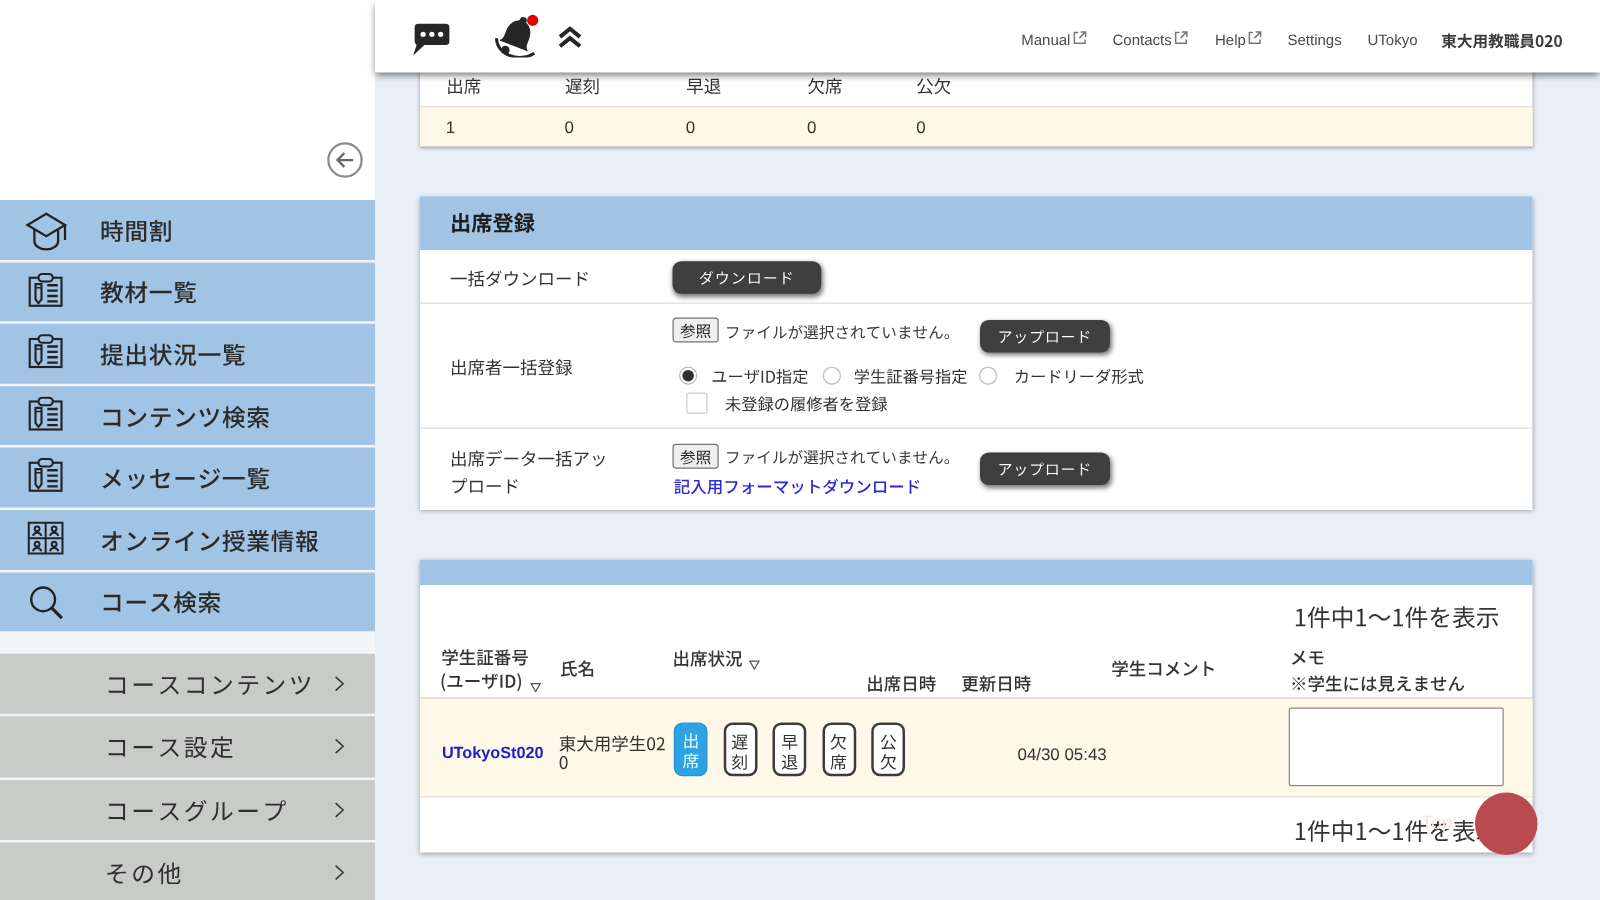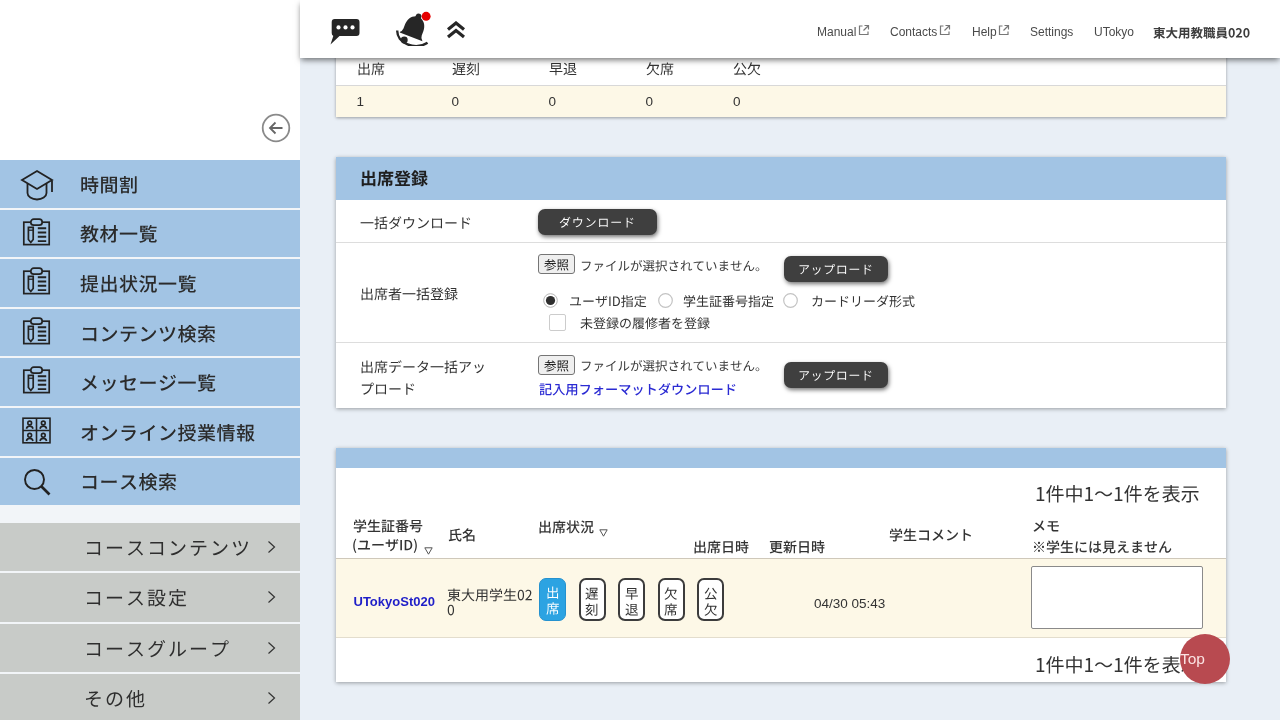--- a/index.html
+++ b/index.html
@@ -809,21 +809,21 @@
           <use href="#g126" x="3110"></use>
           <use href="#g123" x="4110"></use>
           <use href="#g124" x="4665"></use>
           <use href="#g109" x="5665"></use>
           <use href="#g127" x="6665"></use>
           <use href="#g128" x="7665"></use>
         </g>
       </svg>
     </div>
 <div class="ab" style="left:1180px;top:634px;width:50px;height:50px;border-radius:50%;background:#b84a50"></div>
-<div class="ab lat" style="left:1180px;top:650px;width:50px;text-align:left;font-size:15.5px;color:#fbe3e3">Top</div>
+<div class="ab lat" style="left:1112px;top:650px;width:50px;text-align:right;font-size:15.5px;color:#fbe3e3">Top</div>
 <svg width="0" height="0" style="position:absolute">
       <defs>
         <path id="g1" d="M441 -200C490 -148 542 -75 563 -27L644 -76C622 -125 566 -194 517 -244ZM627 -845V-730H424V-648H627V-537H386V-453H757V-352H389V-269H757V-23C757 -9 752 -5 736 -4C720 -4 664 -4 608 -6C621 20 635 58 639 83C717 83 769 81 804 67C839 53 849 28 849 -21V-269H957V-352H849V-453H966V-537H720V-648H930V-730H720V-845ZM280 -409V-197H158V-409ZM280 -493H158V-695H280ZM70 -781V-26H158V-112H368V-781Z"></path>
         <path id="g2" d="M600 -163V-81H395V-163ZM600 -232H395V-310H600ZM874 -803H539V-449H825V-35C825 -17 819 -12 802 -11C786 -11 739 -10 689 -12V-382H309V42H395V-9H668C680 17 693 59 697 84C782 84 838 82 873 67C909 51 921 21 921 -34V-803ZM369 -596V-521H179V-596ZM369 -663H179V-733H369ZM825 -596V-519H629V-596ZM825 -663H629V-733H825ZM85 -803V85H179V-451H458V-803Z"></path>
         <path id="g3" d="M630 -737V-181H720V-737ZM836 -826V-38C836 -21 830 -16 813 -16C794 -15 735 -15 675 -17C689 10 703 55 707 81C786 81 846 78 881 63C916 47 928 20 928 -38V-826ZM107 -227V82H193V34H433V72H522V-227ZM193 -38V-154H433V-38ZM48 -753V-588H101V-525H266V-470H108V-404H266V-347H49V-273H567V-347H354V-404H510V-470H354V-525H522V-588H578V-753H356V-840H264V-753ZM266 -655V-594H132V-680H490V-594H354V-655Z"></path>
         <path id="g4" d="M625 -845C605 -722 573 -603 526 -507V-579H443C487 -645 525 -718 557 -796L469 -821C450 -771 427 -723 401 -678V-746H288V-844H200V-746H76V-665H200V-579H39V-497H266C245 -474 223 -453 199 -433H121V-373C88 -350 53 -329 17 -311C36 -294 70 -258 82 -239C142 -273 198 -313 250 -358H346C325 -336 301 -313 278 -295H243V-210L32 -192L43 -107L243 -127V-12C243 -1 239 3 226 3C212 3 170 3 124 2C136 25 149 60 152 84C216 84 261 83 292 70C323 57 332 34 332 -10V-136L527 -156V-237L332 -218V-251C383 -289 437 -340 478 -389C499 -373 525 -349 537 -336C558 -364 578 -396 596 -432C617 -342 643 -259 677 -186C622 -106 548 -44 448 2C466 22 494 66 503 88C597 40 670 -20 727 -93C775 -19 834 41 907 85C922 59 952 22 974 3C896 -38 834 -102 786 -182C844 -288 879 -416 902 -572H965V-659H682C697 -714 710 -771 720 -829ZM328 -433C347 -453 366 -475 383 -497H521C505 -465 487 -436 468 -411L432 -438L415 -433ZM288 -665H393C375 -635 356 -606 335 -579H288ZM805 -572C790 -463 767 -369 733 -289C698 -374 674 -470 657 -572Z"></path>
         <path id="g5" d="M762 -843V-633H476V-542H732C658 -389 531 -230 406 -148C430 -129 458 -95 474 -70C578 -149 684 -278 762 -411V-38C762 -20 756 -14 737 -14C719 -13 655 -13 595 -15C608 12 623 55 628 82C714 82 774 79 812 63C848 48 862 22 862 -38V-542H962V-633H862V-843ZM215 -844V-633H54V-543H203C166 -412 96 -266 22 -184C38 -159 62 -120 72 -91C125 -155 175 -253 215 -358V83H310V-406C349 -356 392 -296 413 -262L470 -343C446 -371 347 -481 310 -516V-543H443V-633H310V-844Z"></path>
         <path id="g6" d="M42 -442V-338H962V-442Z"></path>
         <path id="g7" d="M278 -280H718V-237H278ZM278 -186H718V-143H278ZM278 -372H718V-330H278ZM595 -562V-488H928V-562ZM188 -425V-90H326C298 -29 230 -1 39 13C54 31 74 65 80 86C308 62 390 12 422 -90H553V-26C553 52 580 74 686 74C708 74 823 74 845 74C926 74 952 48 961 -59C936 -64 900 -77 882 -89C878 -12 871 -1 836 -1C810 -1 716 -1 697 -1C654 -1 646 -4 646 -27V-90H812V-425ZM611 -845C586 -755 541 -666 487 -607C508 -596 544 -572 560 -558C586 -589 611 -627 633 -670H954V-745H668C679 -772 689 -799 697 -826ZM263 -712H173V-754H263ZM498 -809H88V-457H512V-513H340V-560H479V-712H340V-754H498ZM263 -560V-513H173V-560ZM173 -658H396V-614H173Z"></path>
         <path id="g8" d="M495 -613H802V-546H495ZM495 -743H802V-676H495ZM409 -812V-476H892V-812ZM424 -298C409 -155 365 -42 279 27C298 40 334 68 349 83C398 39 435 -19 463 -89C529 44 634 70 773 70H948C951 46 963 6 975 -14C936 -13 806 -13 777 -13C747 -13 719 -14 692 -18V-157H894V-233H692V-337H946V-415H362V-337H603V-44C555 -68 517 -110 492 -183C499 -216 506 -251 510 -287ZM154 -843V-648H37V-560H154V-358L26 -323L48 -232L154 -264V-30C154 -16 150 -12 137 -12C125 -12 88 -12 48 -13C59 12 71 52 73 74C137 75 178 72 205 57C232 42 241 18 241 -30V-291L350 -325L337 -411L241 -383V-560H347V-648H241V-843Z"></path>

